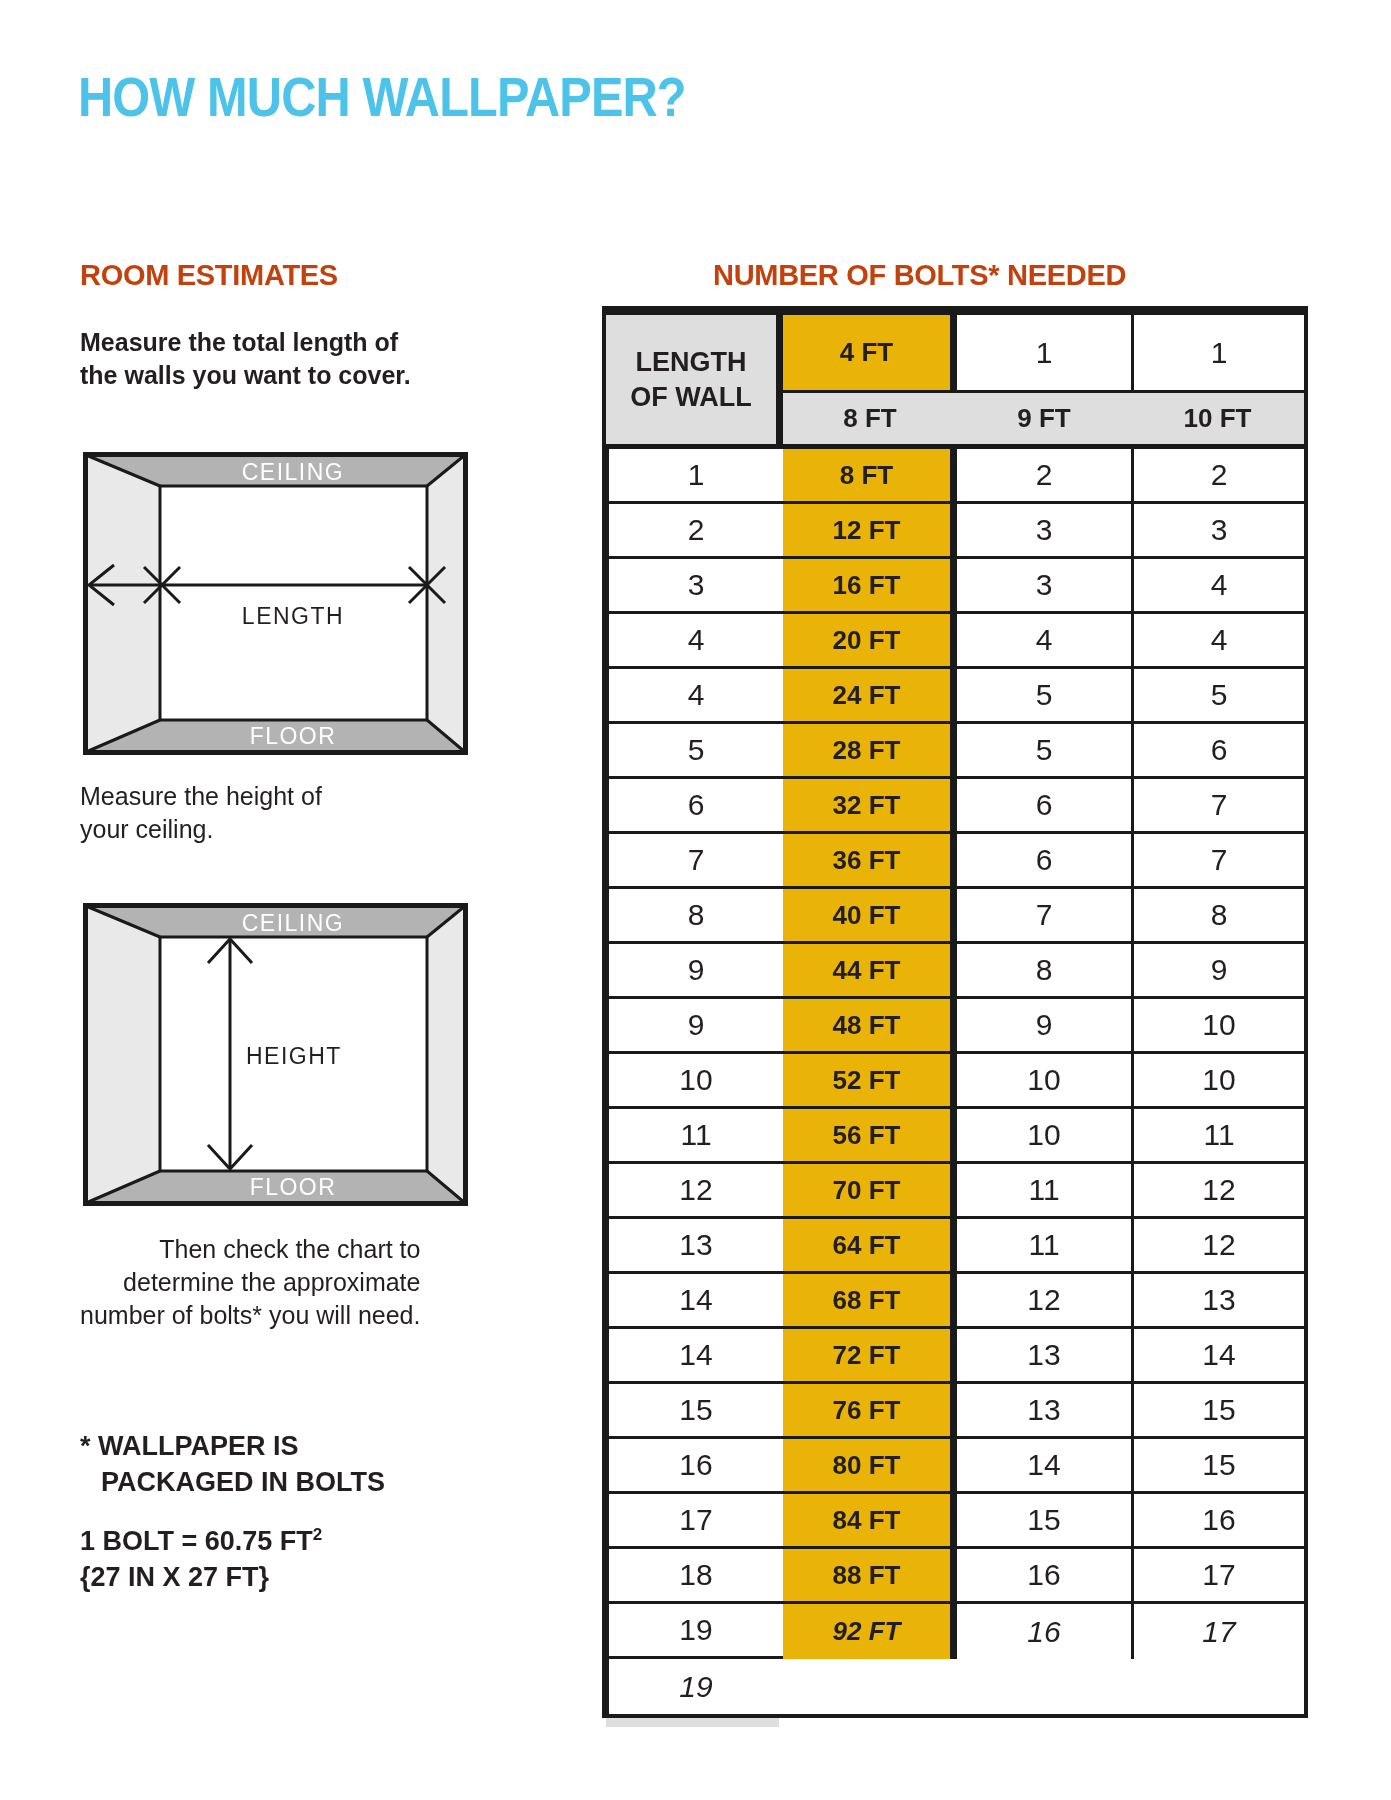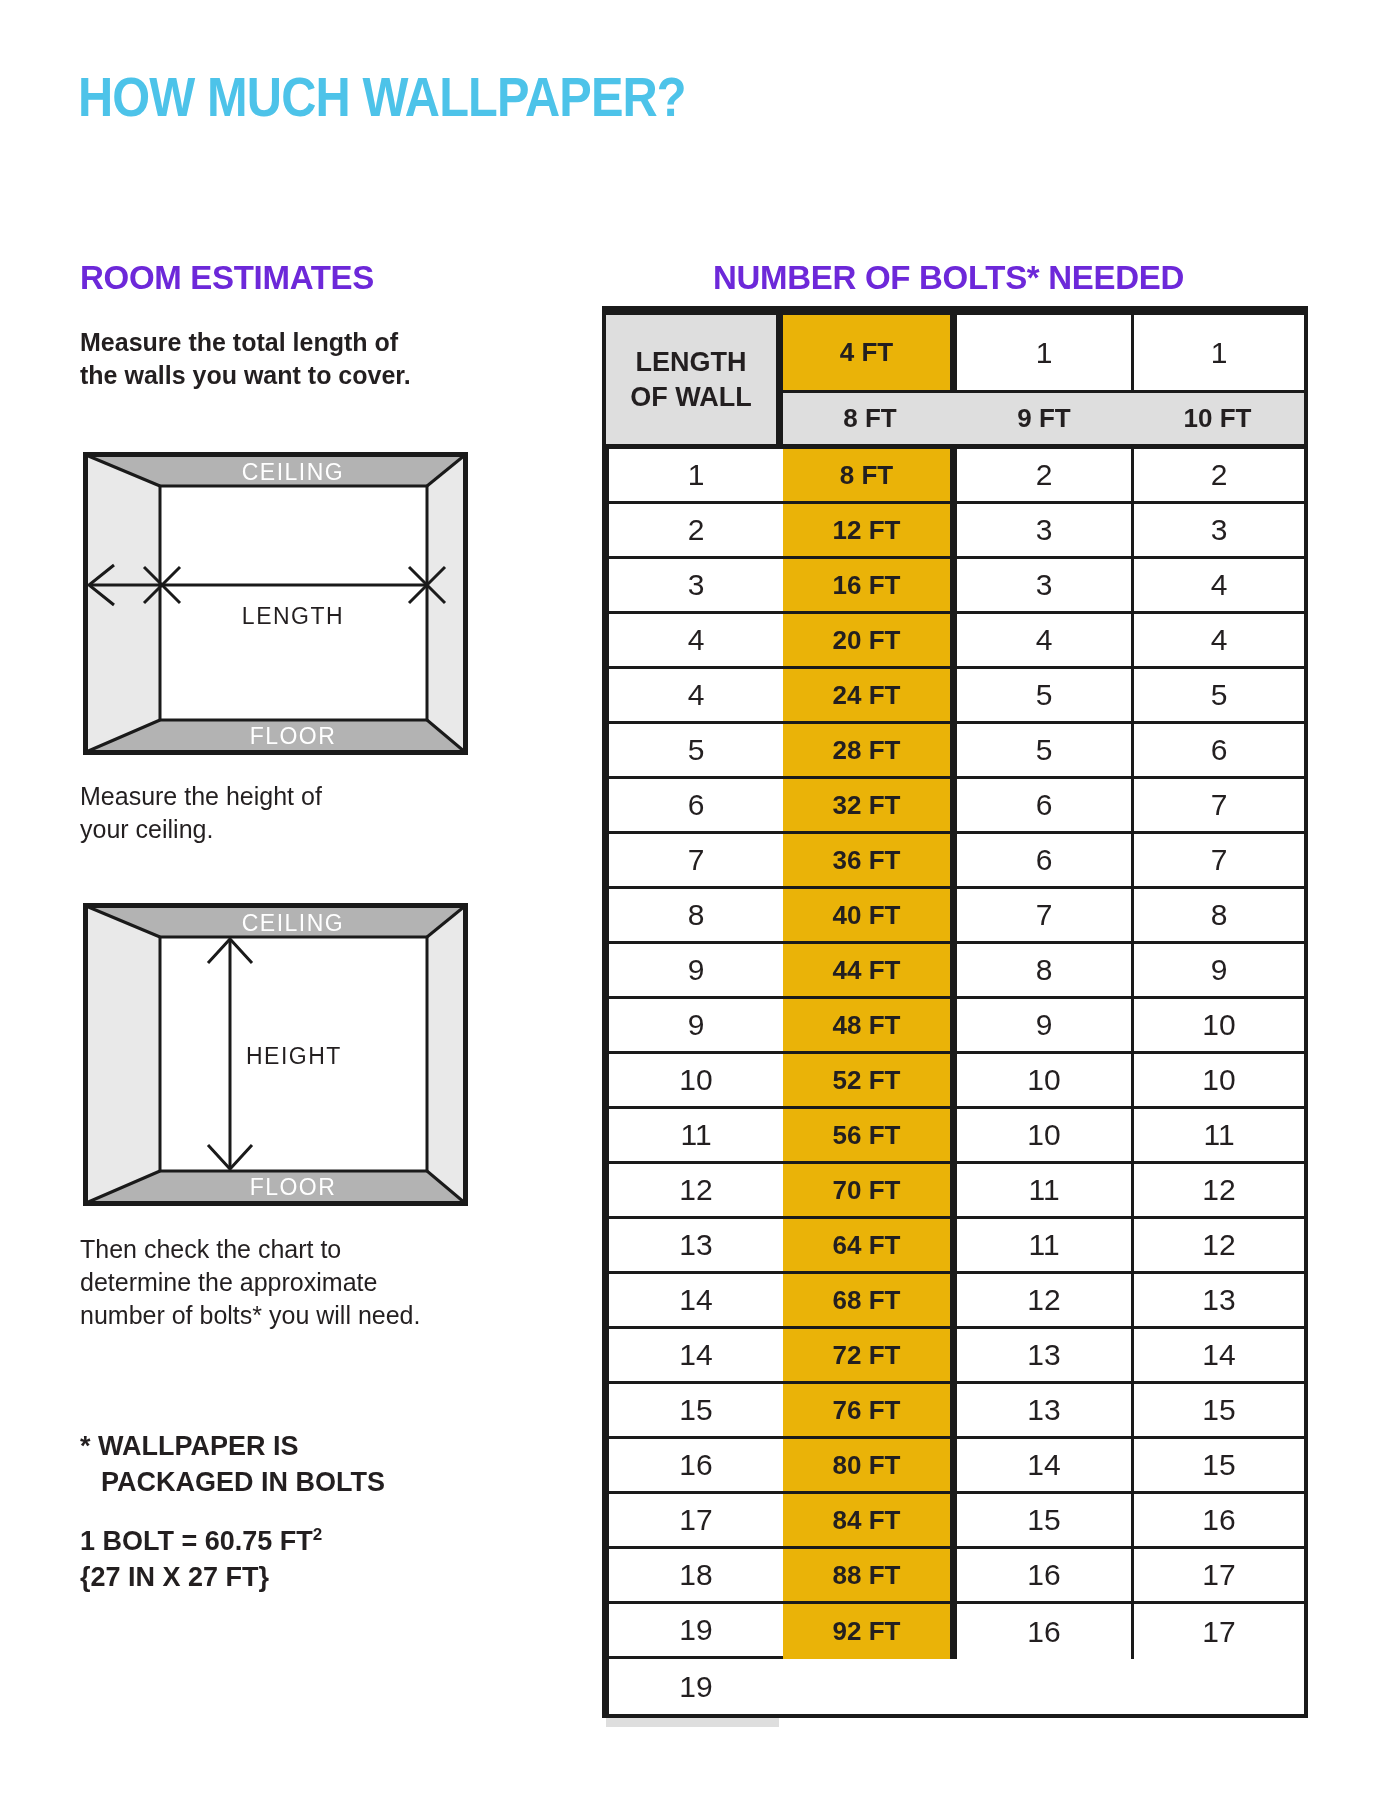--- a/index.html
+++ b/index.html
@@ -8,33 +8,33 @@
   .page { position:relative; width:1391px; height:1800px; background:#ffffff; overflow:hidden; }
 
   .page-title {
     position:absolute; left:78px; top:64px;
     font-size:56px; font-weight:bold; color:#4DC3E9;
     letter-spacing:-1px; white-space:nowrap;
     transform:scaleX(0.87); transform-origin:left top;
   }
 
   .section-heading {
-    position:absolute; font-size:33px; font-weight:bold; color:#6d28d9;
+    position:absolute; font-size:29px; font-weight:bold; color:#c2410c;
     letter-spacing:-0.3px; white-space:nowrap;text-align:right;
   }
   #room-estimates-heading { left:80px; top:259px; }
   #bolts-heading { left:713px; top:259px; }
 
   .body-text {
     position:absolute; left:80px; font-size:25px; line-height:33px;
     color:#231F20; white-space:pre-line;
   }
   #step1 { top:326px;font-weight:bold; }
   #step2 { top:780px; }
-  #step3 { top:1233px; }
+  #step3 { top:1233px;text-align:right; }
 
   .footnote {
     position:absolute; left:80px; top:1428px;
     font-size:27px; font-weight:bold; line-height:36px;
     white-space:pre-line; padding-left:21px; text-indent:-21px;
   }
   .bolt-info {
     position:absolute; left:80px; top:1523px;
     font-size:27px; font-weight:bold; line-height:36px;
   }
@@ -74,21 +74,21 @@
     background:#DEDEDE; border-bottom:5px solid #1a1a1a;
     font-weight:bold; font-size:26px;
   }
   .ch1 { grid-area:2 / 2; } .ch2 { grid-area:2 / 3; } .ch3 { grid-area:2 / 4; }
   .cell-label {
     background:#eab308; border-right:7px solid #1a1a1a; border-bottom:3px solid #1a1a1a;
     font-weight:bold; font-size:26px;
   }
   .cell-val { border-bottom:3px solid #1a1a1a; font-size:30px; }
   .cell-val.mid { border-left:3px solid #1a1a1a; }
-  .no-b { border-bottom:none; }
+  .no-b { border-bottom:none;font-style:italic; }
 
   .table-stub {
     position:absolute; left:606px; top:1718px; width:173px; height:9px;
     background:#DEDEDE;
   }
 </style>
 </head>
 <body>
 
 <div class="page">

